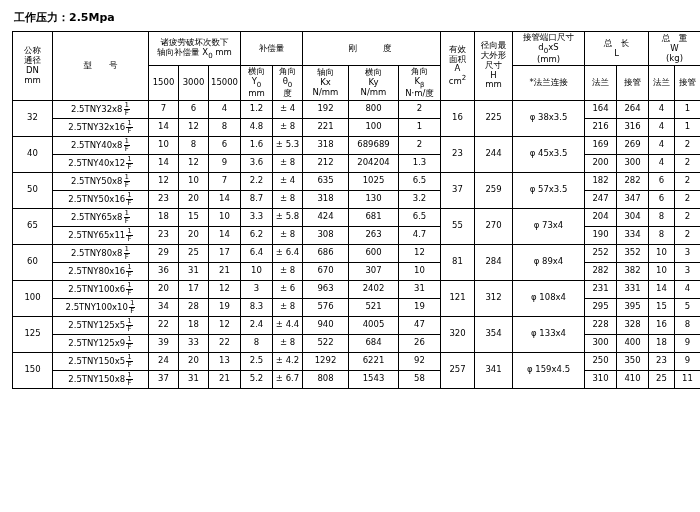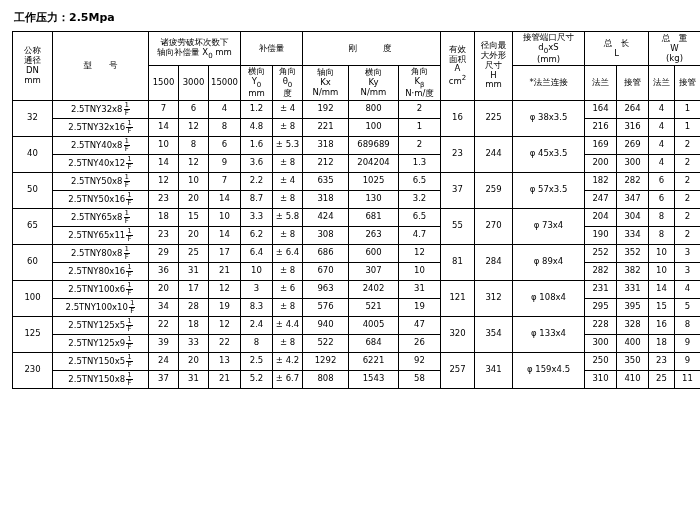--- a/index.html
+++ b/index.html
@@ -385,21 +385,21 @@
           <td>± 8</td>
           <td>522</td>
           <td>684</td>
           <td>26</td>
           <td>300</td>
           <td>400</td>
           <td>18</td>
           <td>9</td>
         </tr>
         <tr>
-          <td class="grp" rowspan="2">230</td>
+          <td class="grp" rowspan="2">150</td>
           <td class="model">2.5TNY150x5<span class="frac"><span class="n">1</span><span class="d">F</span></span></td>
           <td>24</td>
           <td>20</td>
           <td>13</td>
           <td>2.5</td>
           <td>± 4.2</td>
           <td>1292</td>
           <td>6221</td>
           <td>92</td>
           <td class="grp" rowspan="2">257</td>

